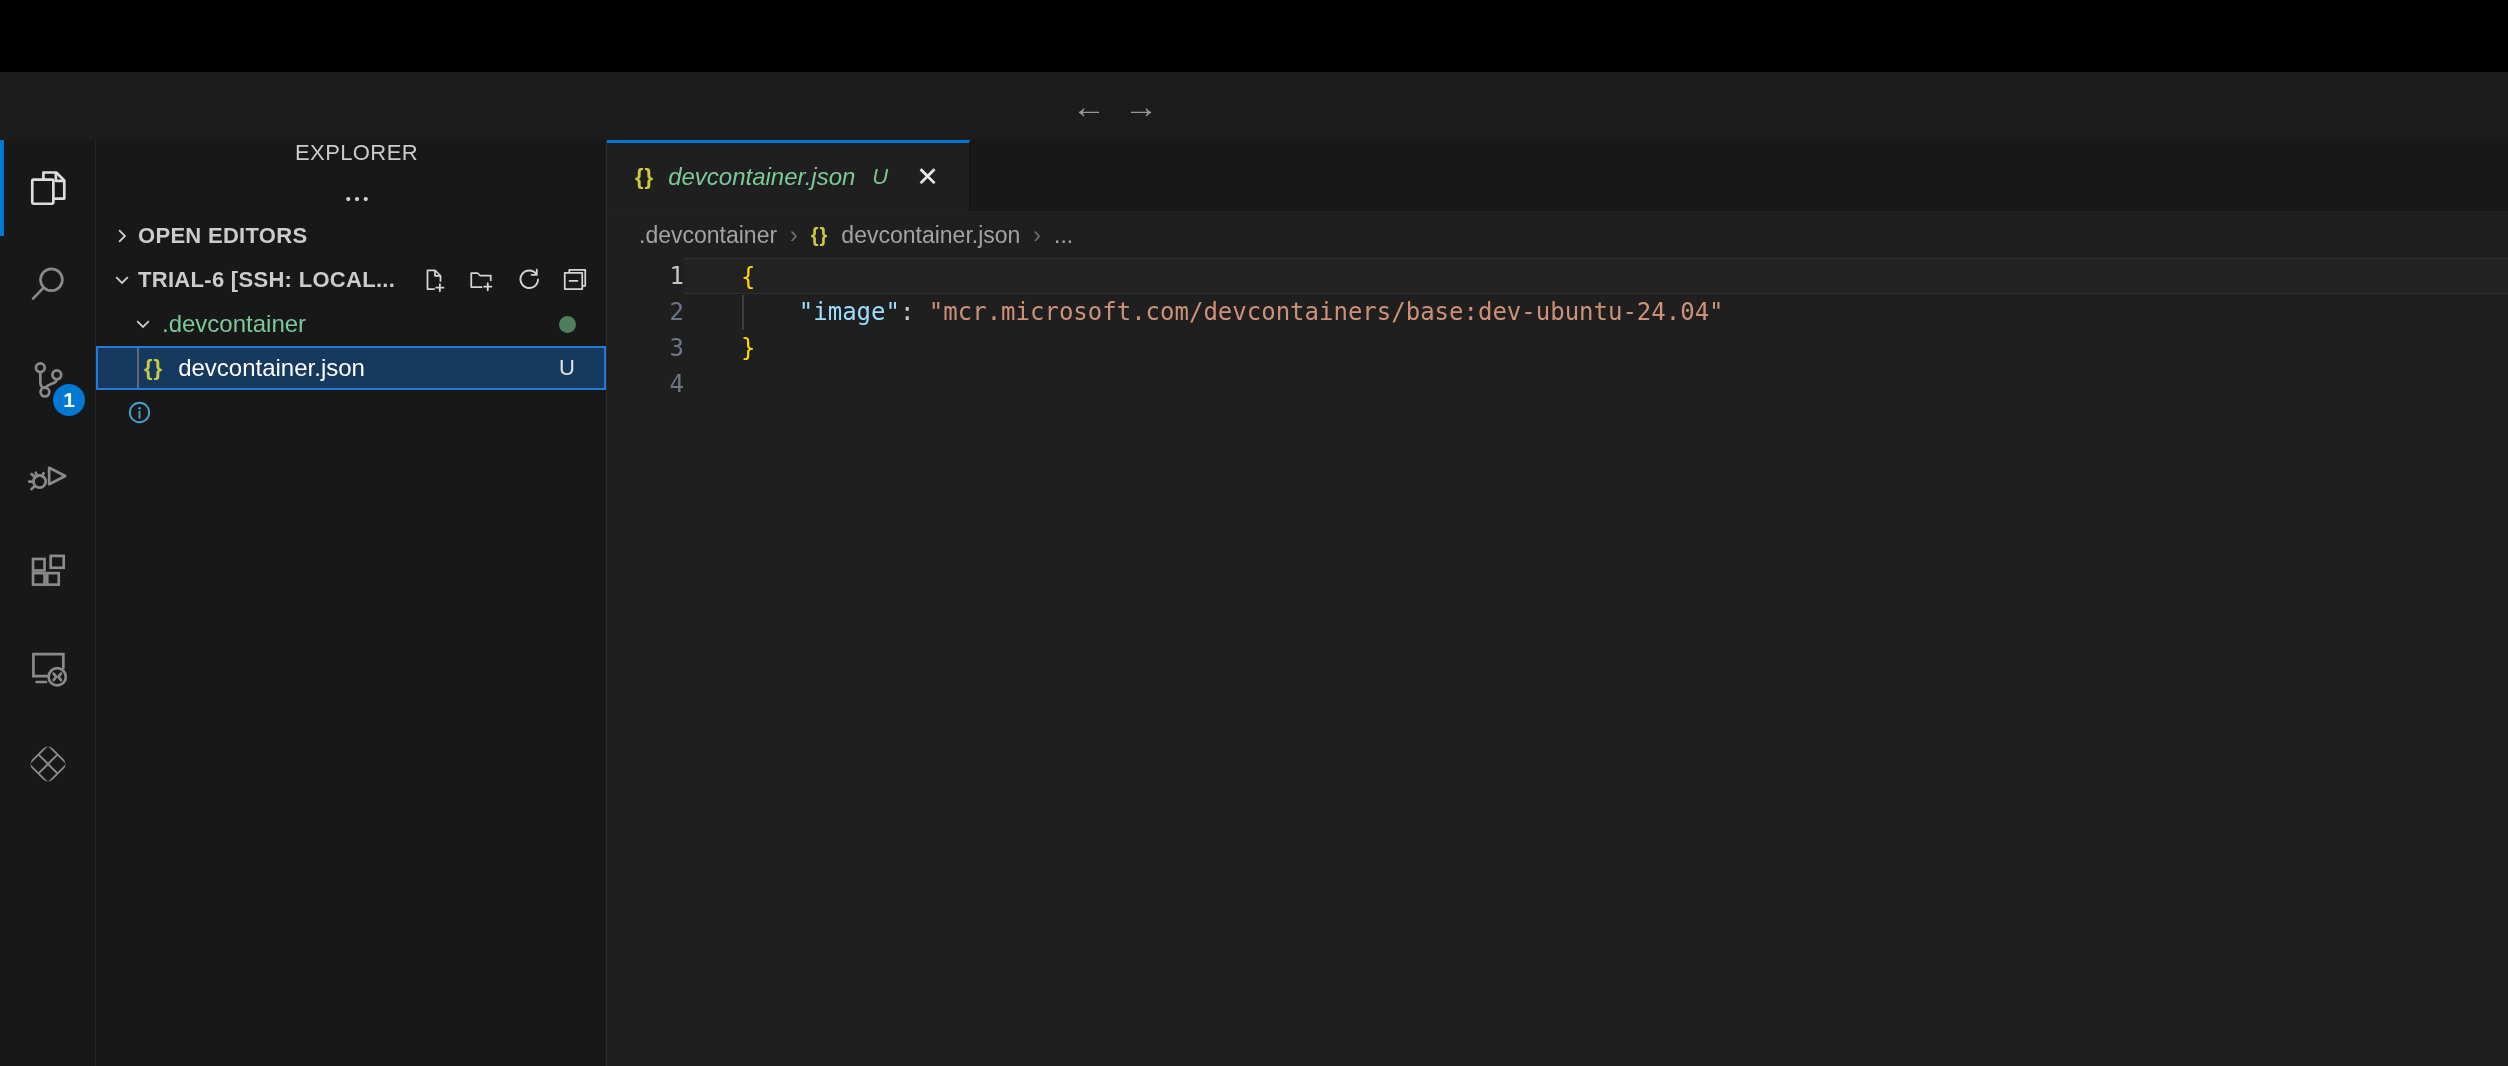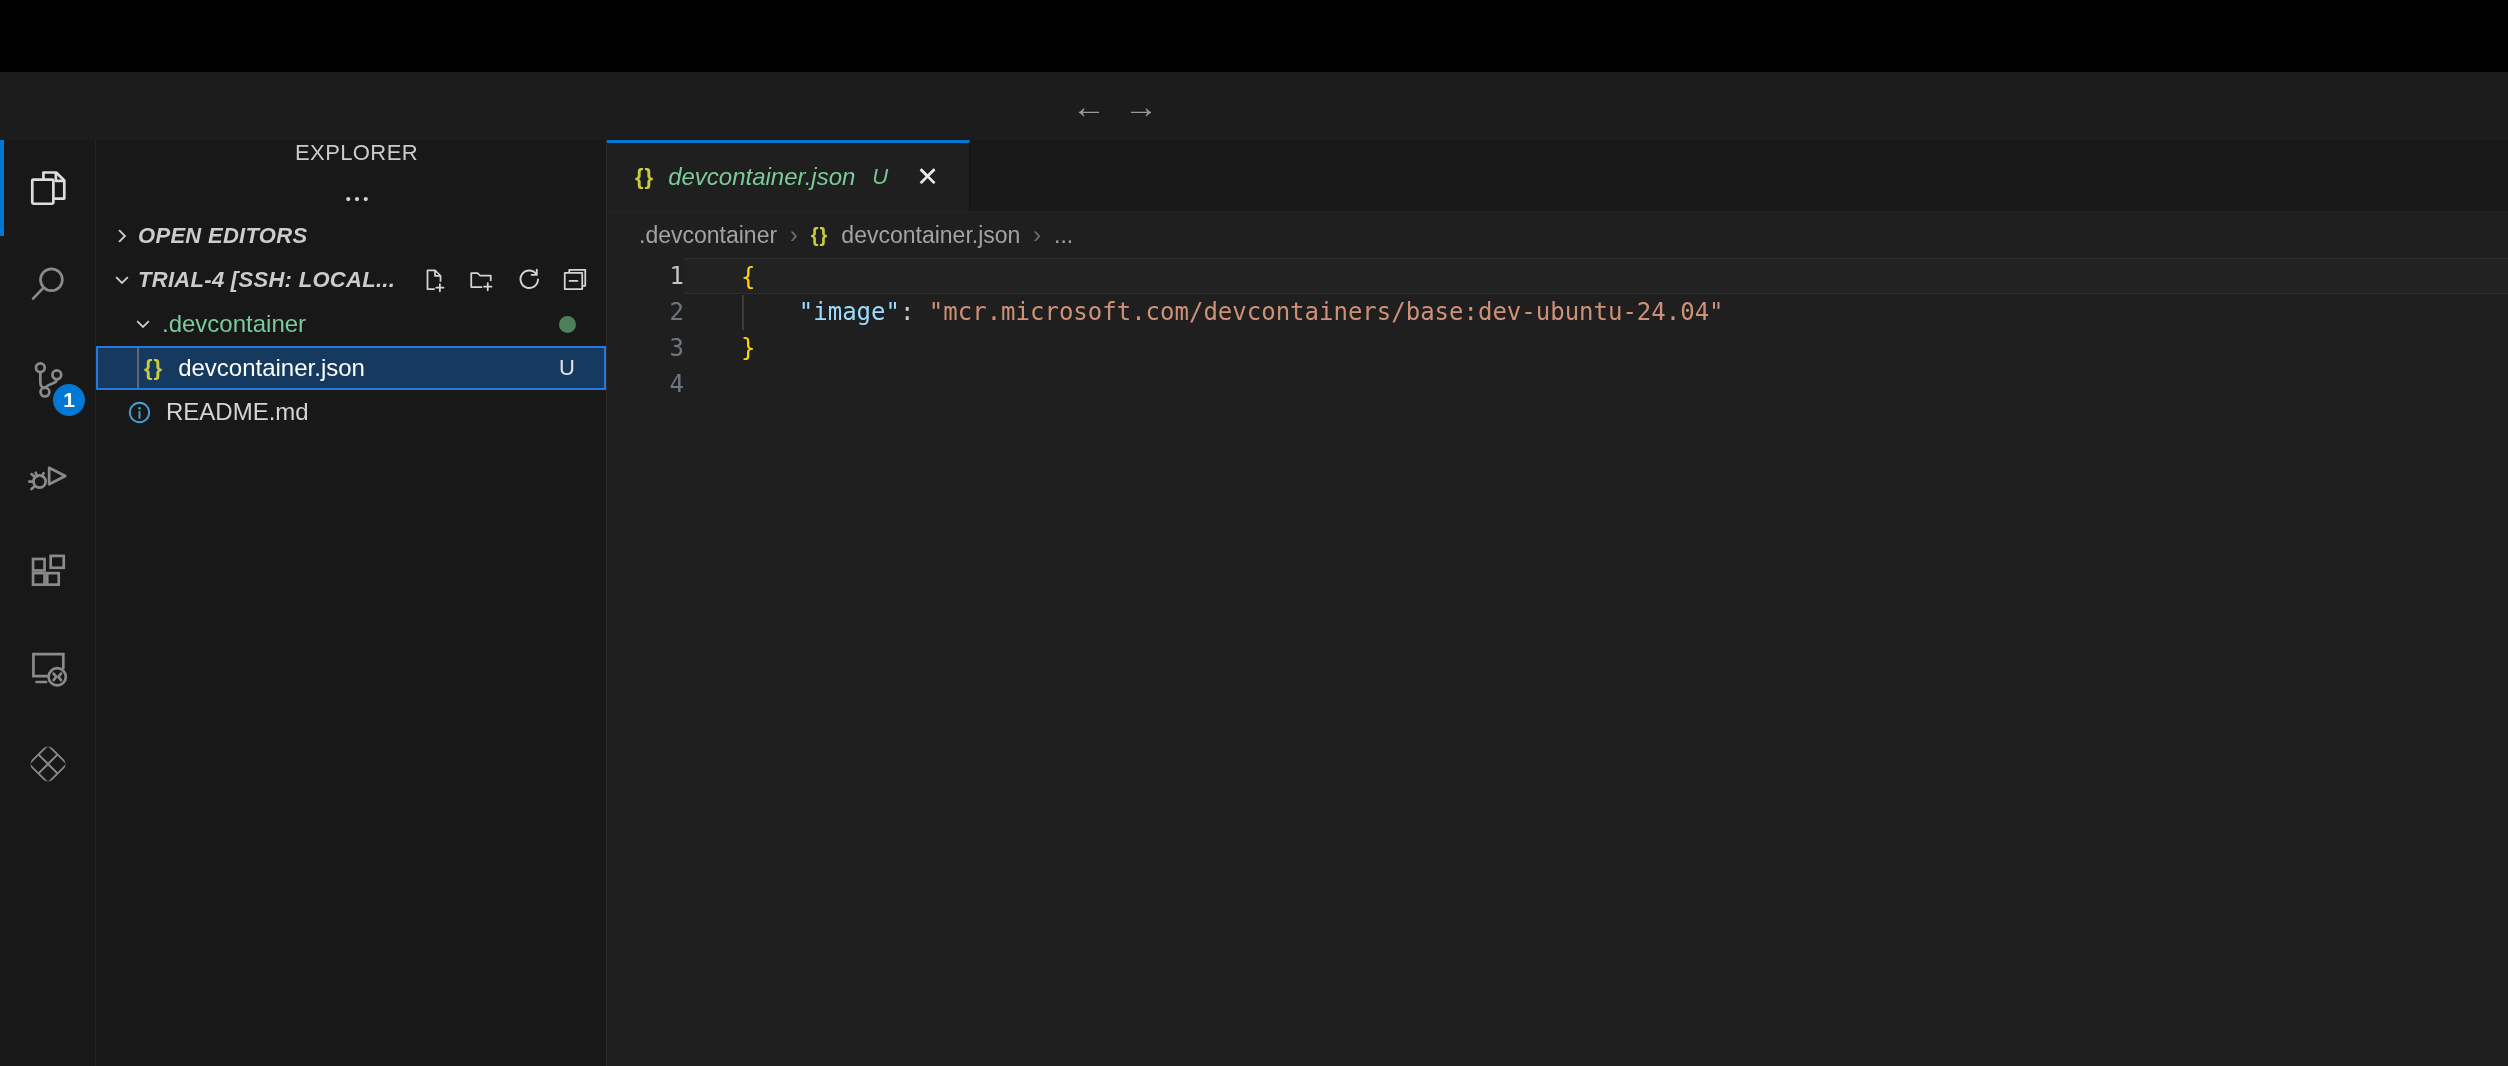--- a/index.html
+++ b/index.html
@@ -32,21 +32,21 @@
   .ab-badge { position:absolute; right:7px; bottom:9px; width:38px; height:38px; border-radius:50%;
     background:#0078d4; color:#ffffff; font-size:21px; font-weight:700; display:flex; align-items:center;
     justify-content:center; border:3px solid #181818; }
 
   
   .sidebar { width:511px; background:#181818; border-right:1px solid #2b2b2b; flex:none; color:#cccccc; }
   .sb-header { height:74px; display:flex; align-items:center; padding:0 30px 0 41px;flex-direction:column; }
   .sb-title { flex:1; font-size:22px; letter-spacing:0.4px; color:#cbcbcb; }
   .sb-more { color:#d2d2d2; display:flex; align-items:center; }
   .row { height:44px; display:flex; align-items:center; }
-  .section-row { font-weight:700; font-size:22px; letter-spacing:0.3px; padding-left:12px; color:#cccccc;font-style:italic; }
+  .section-row { font-weight:700; font-size:22px; letter-spacing:0.3px; padding-left:12px; color:#cccccc; }
   .section-row .chev { display:flex; align-items:center; margin-right:2px; color:#cccccc; }
   .section-row .sec-label { white-space:nowrap; overflow:hidden; flex:1; }
   .sec-actions { display:flex; gap:17px; margin-right:16px; color:#d4d4d4; }
   .sec-actions span { display:flex; align-items:center; }
 
   .tree-row { font-size:24px; position:relative; }
   .tree-folder { padding-left:33px; }
   .tree-folder .chev { display:flex; align-items:center; color:#cccccc; margin-right:5px; }
   .tree-folder .name { color:#7cc99a; flex:1; }
   .mod-dot { width:17px; height:17px; border-radius:50%; background:#4e7f5b; margin-right:30px; flex:none; }
@@ -183,21 +183,21 @@
         </span>
         <span class="sec-label">OPEN EDITORS</span>
       </div>
 
       <div class="row section-row">
         <span class="chev">
           <svg width="28" height="28" viewBox="0 0 24 24" fill="none" stroke="currentColor" stroke-width="1.6">
               <path d="M7 9.5 L12 14.5 L17 9.5"></path>
             </svg>
         </span>
-        <span class="sec-label">TRIAL-4 [SSH: LOCAL...</span>
+        <span class="sec-label">TRIAL-6 [SSH: LOCAL...</span>
         <span class="sec-actions">
           <span>
             <svg width="30" height="30" viewBox="0 0 24 24" fill="none" stroke="currentColor" stroke-width="1.4" stroke-linejoin="round">
               <path d="M12.6 19.3 H6.8 V4.2 H12.8 L17.2 8.6 V13.4"></path>
                 <path d="M12.8 4.2 V8.6 H17.2"></path>
               <path d="M16.7 15.2 V21 M13.8 18.1 H19.6" stroke-linecap="round"></path>
             </svg>
           </span>
           <span>
             <svg width="30" height="30" viewBox="0 0 24 24" fill="none" stroke="currentColor" stroke-width="1.4" stroke-linejoin="round">
@@ -239,21 +239,20 @@
       </div>
 
       <div class="row tree-row tree-readme">
         <span class="info-ico">
           <svg width="27" height="27" viewBox="0 0 24 24" fill="none" stroke="#45a0d4" stroke-width="1.7">
             <circle cx="12" cy="12" r="8.6"></circle>
             <circle cx="12" cy="8.2" r="1.15" fill="#45a0d4" stroke="none"></circle>
             <path d="M12 11.2 V16.8" stroke-linecap="round"></path>
           </svg>
         </span>
-        <span class="name">README.md</span>
       </div>
     </aside>
 
     <section class="editorgroup">
       <div class="tabbar">
         <div class="tab">
           <span class="json-ico">{}</span>
           <span class="label">devcontainer.json</span>
           <span class="u">U</span>
           <span class="close">✕</span>

